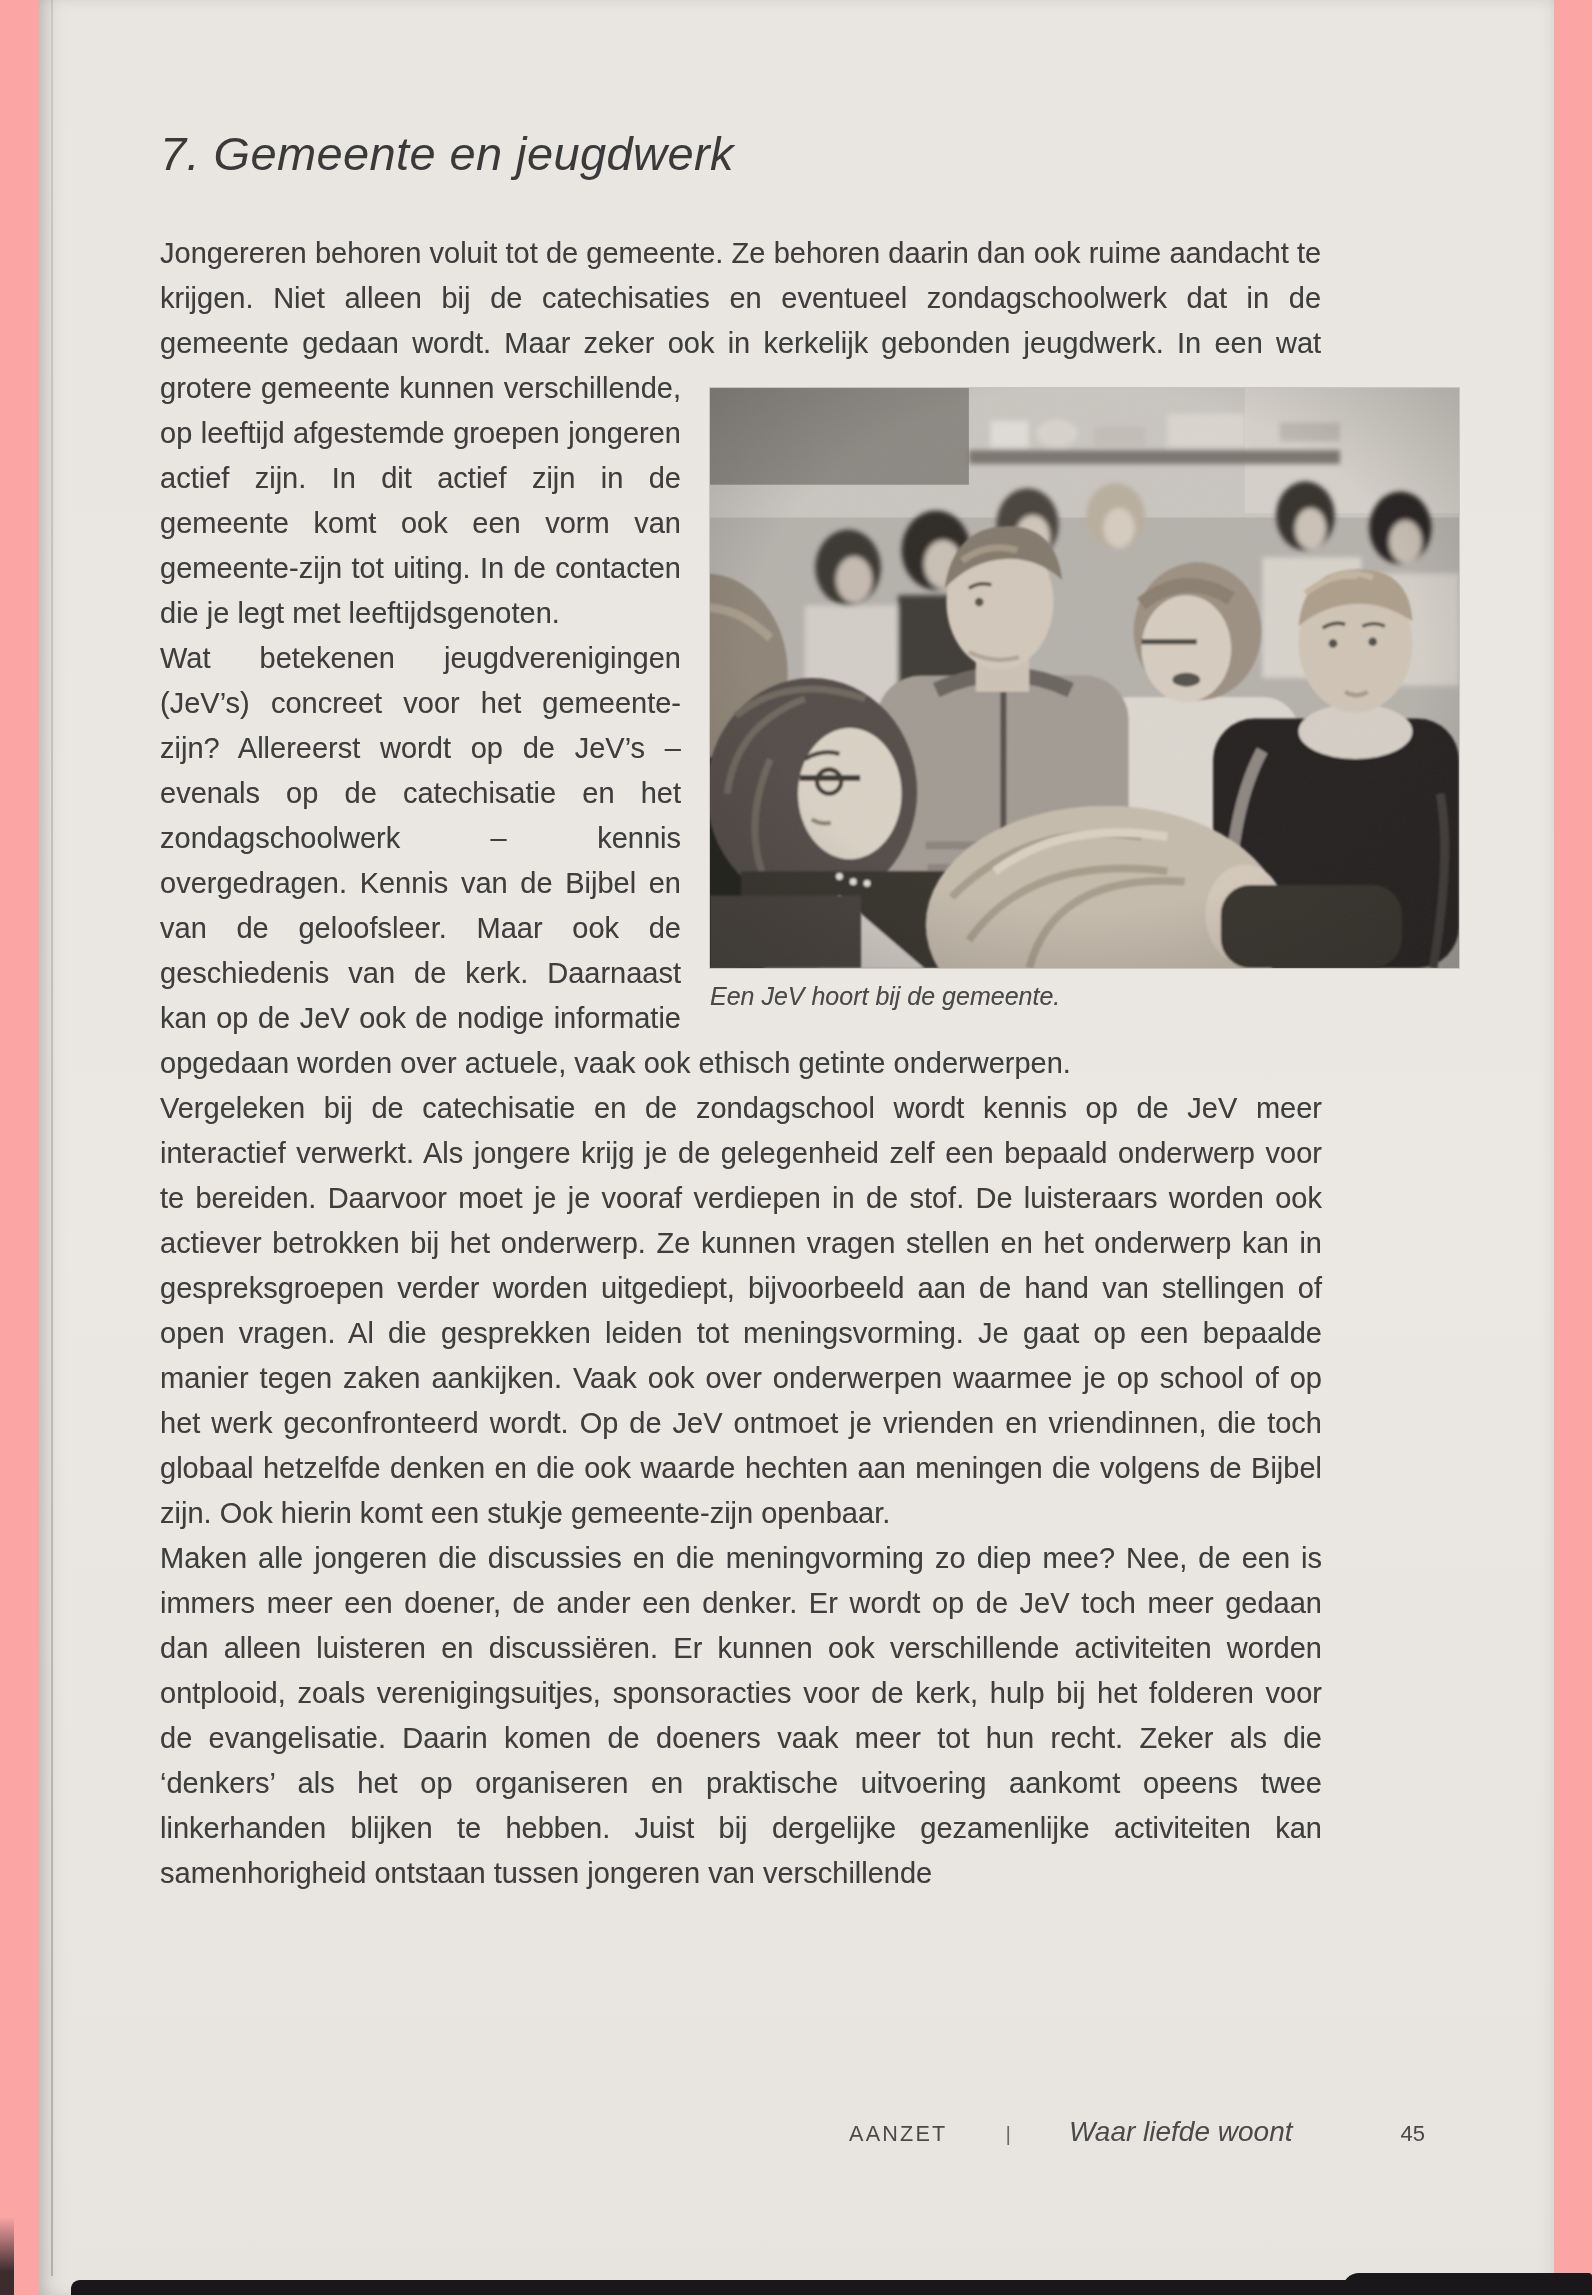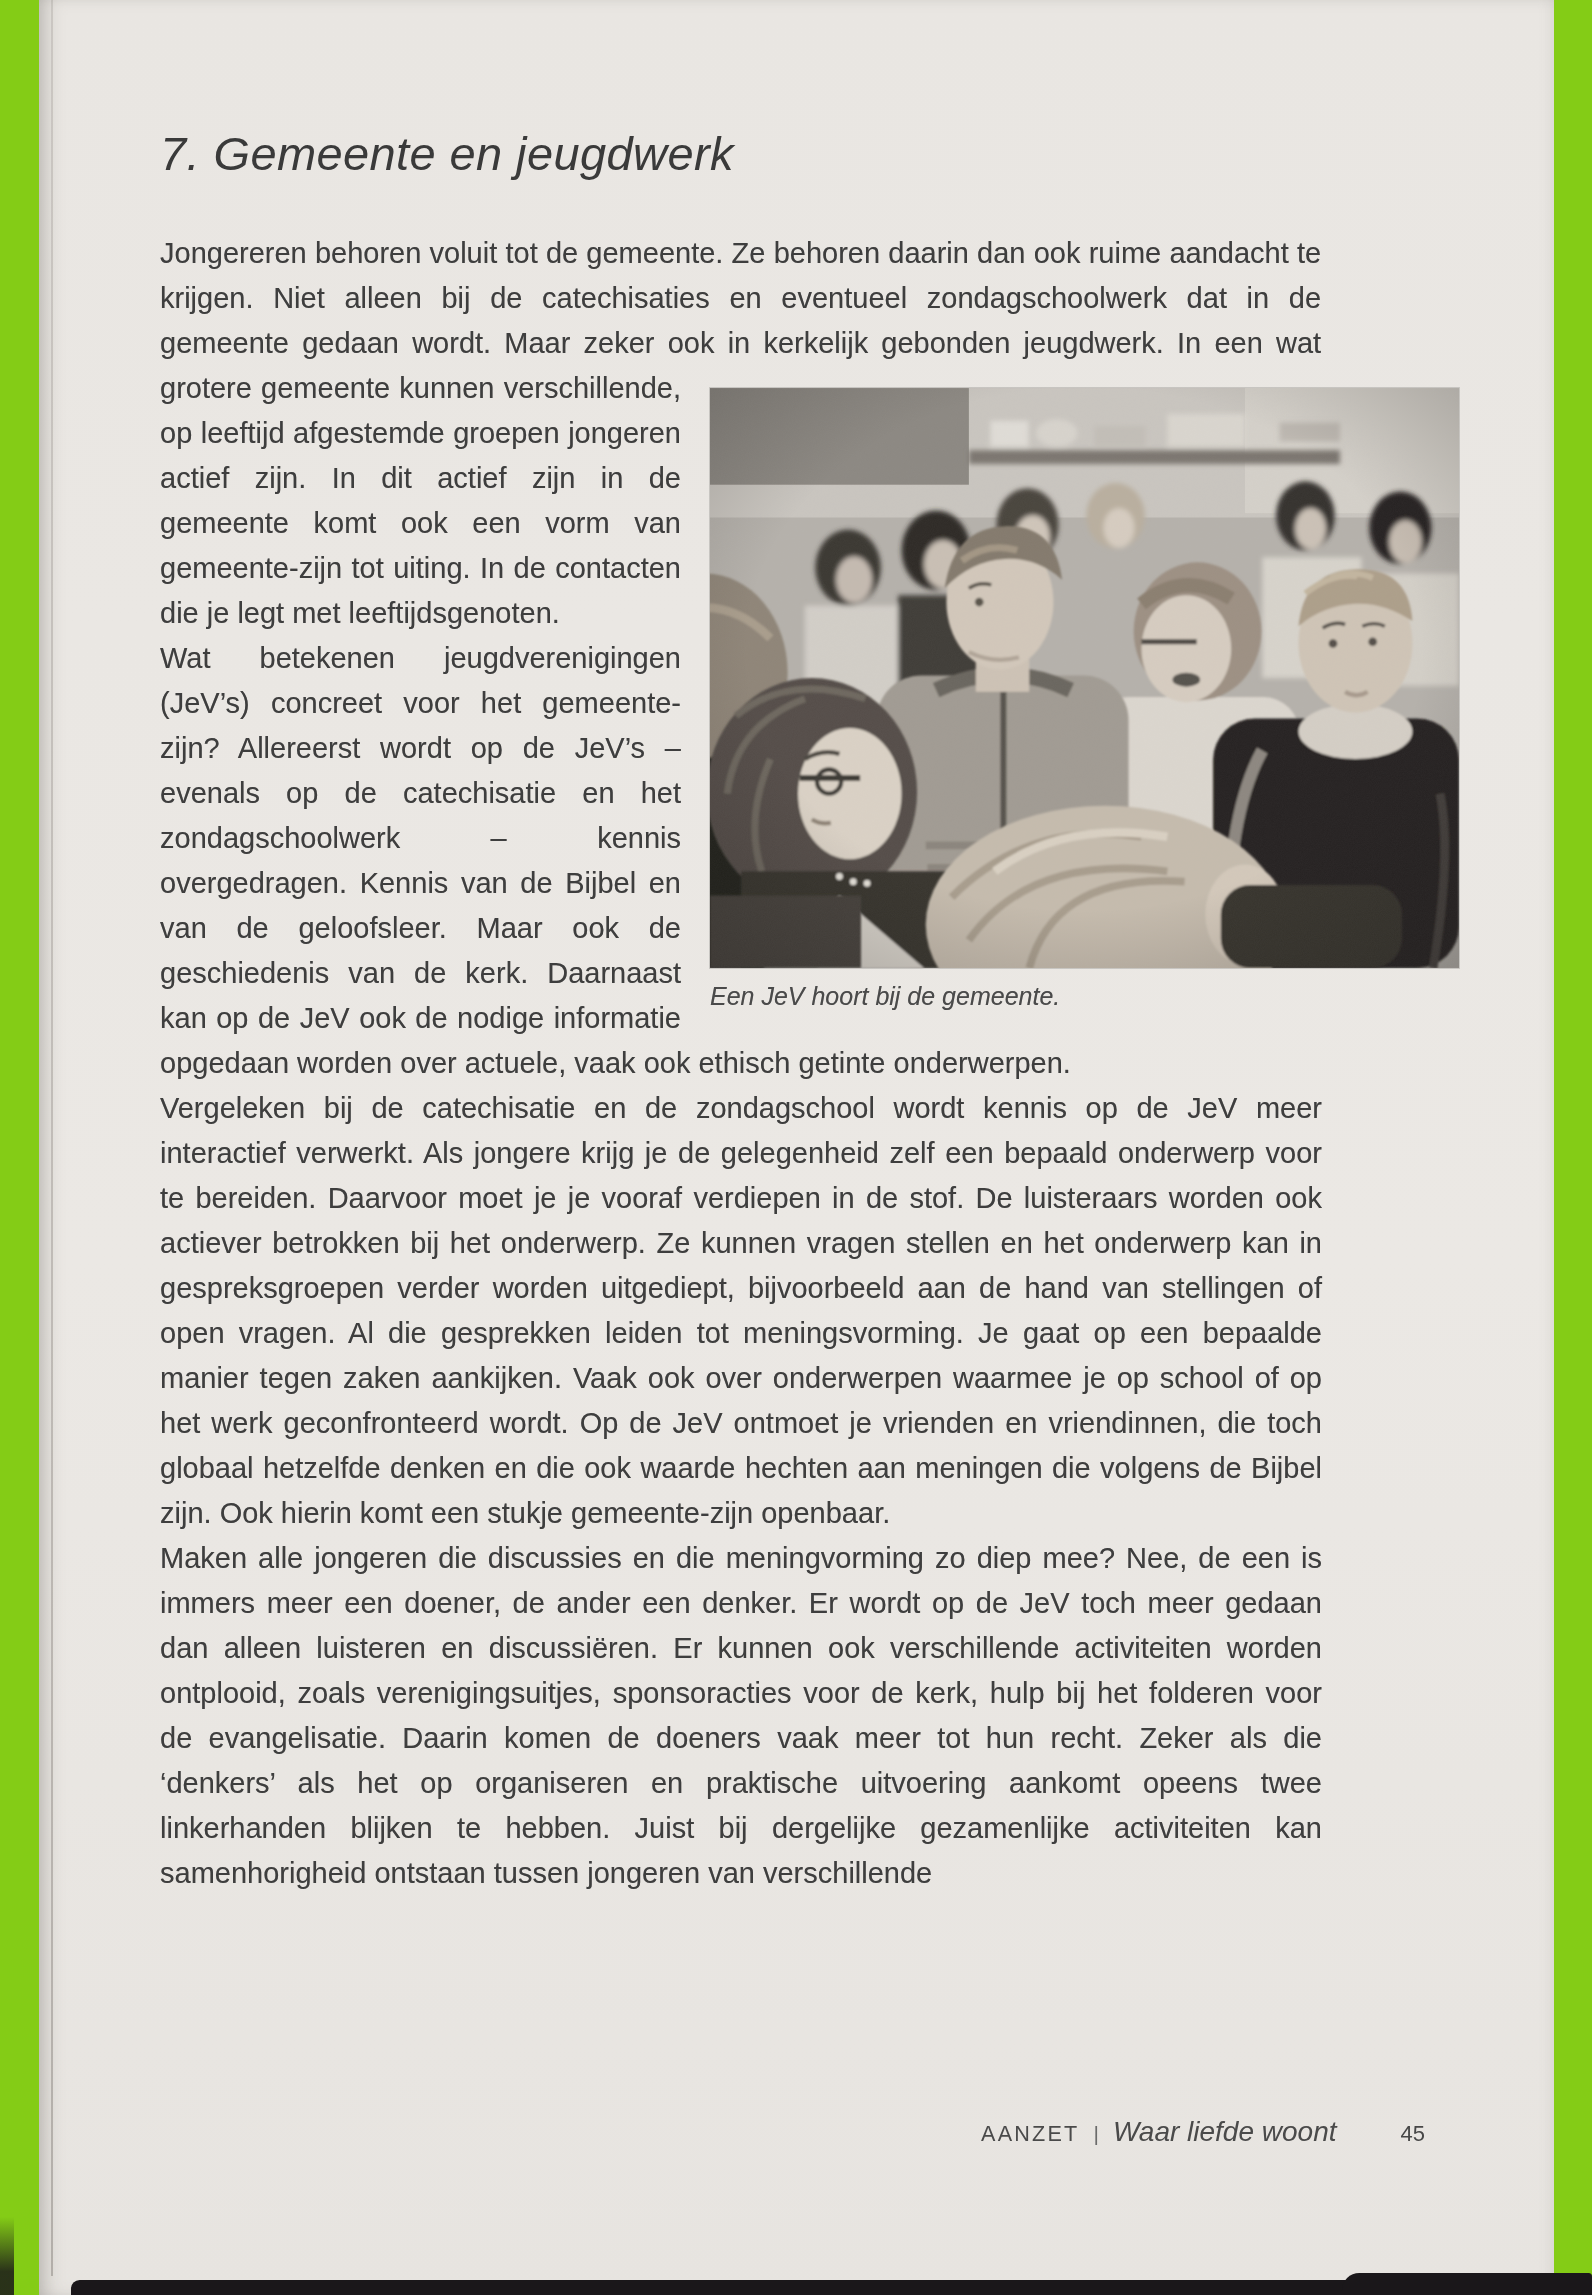--- a/index.html
+++ b/index.html
@@ -8,21 +8,21 @@
     width: 1592px;
     height: 2295px;
     background: #ffffff;
     overflow: hidden;
     font-family: "Liberation Sans", sans-serif;
   }
   .viewport {
     position: relative;
     width: 1592px;
     height: 2295px;
-    background: #84cc16;
+    background: #fca5a5;
   }
   
   .page {
     position: absolute;
     left: 39px;
     top: 0;
     width: 1515px;
     height: 2295px;
     background: linear-gradient(180deg, #e9e6e2 0%, #ebe8e4 55%, #e7e4e0 100%);
     box-shadow: inset 14px 0 22.4px -12px rgba(95, 90, 84, 0.45),
@@ -88,20 +88,21 @@
     text-align: left;
   }
   .page-footer {
     position: absolute;
     top: 2116px;
     right: 129px;
     display: flex;
     align-items: baseline;
     color: #4a4a4a;
     white-space: nowrap;
+    gap: 44px;
   }
   .footer-book {
     font-size: 21.6px;
     letter-spacing: 2.2px;
   }
   .footer-sep {
     font-size: 21px;
     margin: 0 14px;
     color: #6b6b6b;
   }

